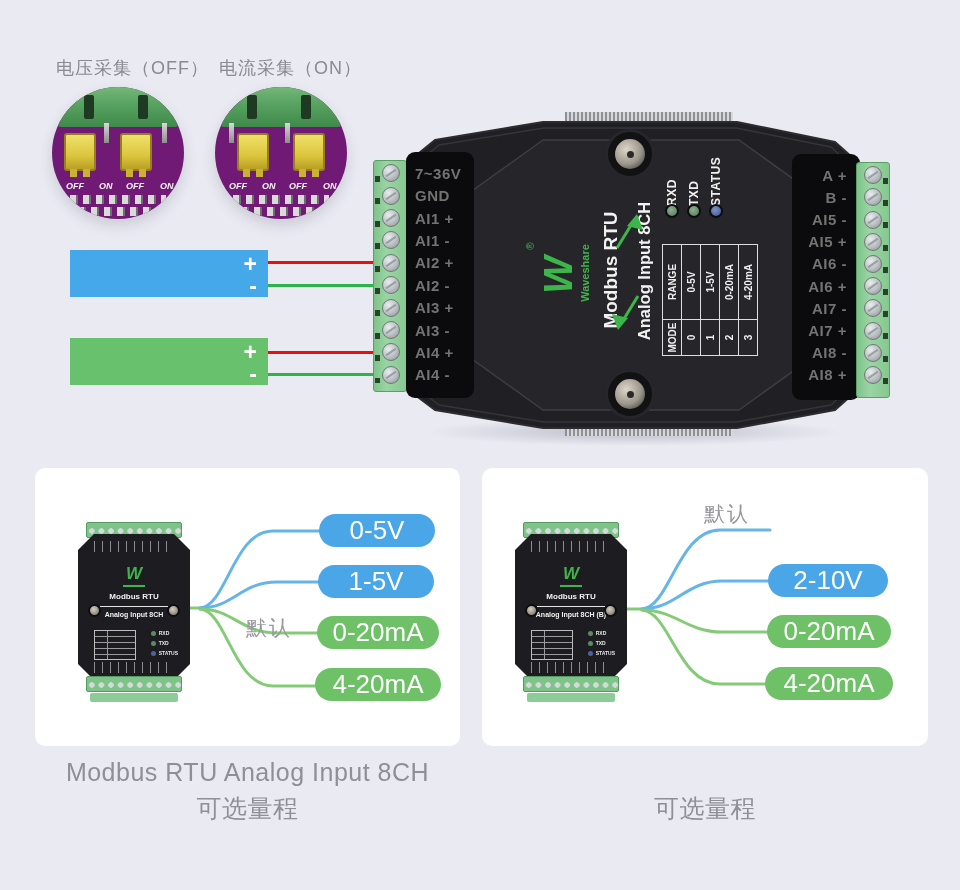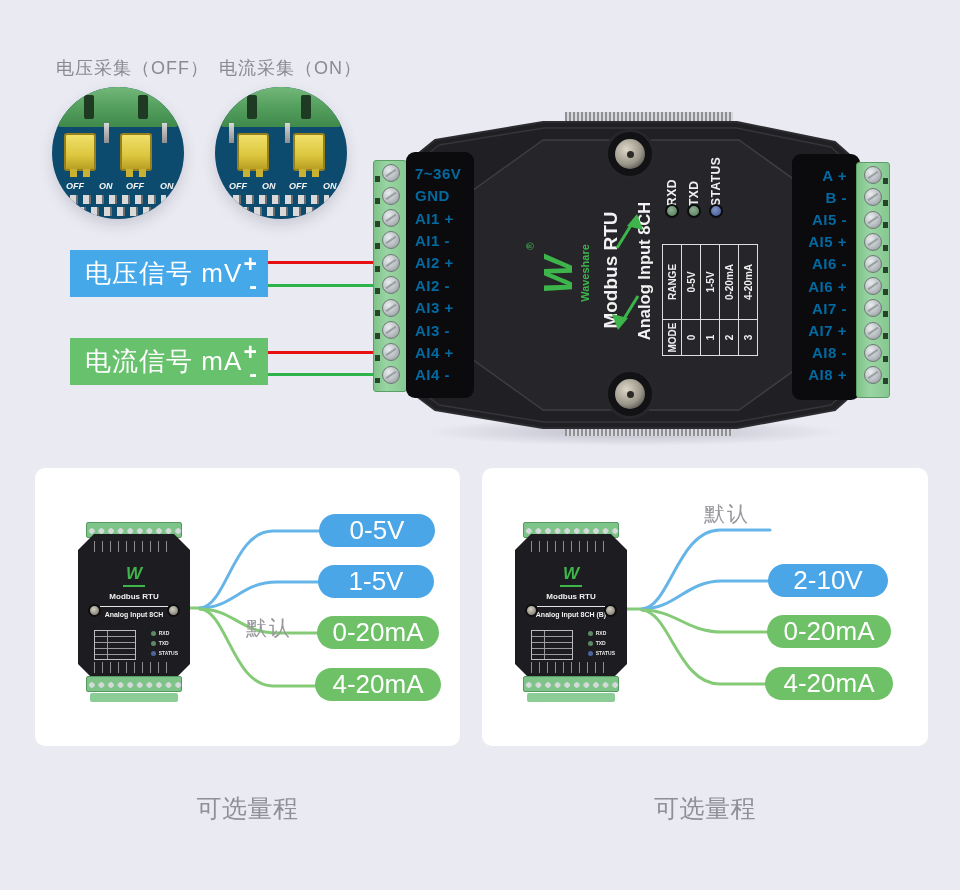--- a/index.html
+++ b/index.html
@@ -3,21 +3,21 @@
 <meta charset="utf-8">
 <style>
   * { margin:0; padding:0; box-sizing:border-box; }
   html,body { background:#eaeaf2; }
   body { font-family:"Liberation Sans","DejaVu Sans",sans-serif; }
   #app { position:relative; width:960px; height:890px; background:#eaeaf2; overflow:hidden; }
 
   
   .photo-title { position:absolute; font-size:18px; letter-spacing:1px; color:#8a8a92; white-space:nowrap; }
   .photo-circle { position:absolute; width:132px; height:132px; border-radius:50%; overflow:hidden;
-                  background:#0c4a6e; box-shadow:0 6px 14px rgba(60,60,90,.18); }
+                  background:#701a75; box-shadow:0 6px 14px rgba(60,60,90,.18); }
   .pc-green { position:absolute; left:6px; top:-6px; width:120px; height:46px; background:linear-gradient(#7cbf82,#55a05e 55%,#3f8a4b); border-radius:3px; }
   .pc-slot  { position:absolute; top:14px; width:10px; height:24px; background:#1e3a22; border-radius:2px; }
   .pc-pin   { position:absolute; width:5px; height:20px; background:linear-gradient(#d8d8d8,#8e8e8e); top:36px; }
   .jumper   { position:absolute; width:32px; height:38px; background:linear-gradient(#efe06a,#dcc63e 60%,#b99f23); border:2px solid #97801c; border-radius:3px; top:46px; }
   .jumper:before { content:""; position:absolute; left:4px; bottom:-8px; width:7px; height:8px; background:#c9b232; }
   .jumper:after  { content:""; position:absolute; right:4px; bottom:-8px; width:7px; height:8px; background:#c9b232; }
   .pc-mark { position:absolute; top:94px; font-size:9px; font-weight:bold; font-style:italic; color:#f4f4f4; }
   .smdrow { position:absolute; height:9px; background:repeating-linear-gradient(90deg,#d9d9d9 0 6px,#6e6e6e 6px 8px,rgba(0,0,0,0) 8px 13px); }
 
   
@@ -33,21 +33,21 @@
   .wire-green { background:#2cb34a; }
 
   
   .device { position:absolute; left:373px; top:118px; width:524px; height:322px; }
   .dev-shadow { position:absolute; left:50px; top:300px; width:420px; height:28px;
                 background:radial-gradient(ellipse at center, rgba(50,50,80,.25), rgba(0,0,0,0) 70%); }
   .serr { position:absolute; left:192px; width:168px; height:9px;
           background:repeating-linear-gradient(90deg,#8f8f96 0 2px,#d7d7dc 2px 4px); }
   .plate { position:absolute; width:68px; height:246px; background:#0b0b0d; border-radius:9px; }
   .tlabels { position:absolute; display:flex; flex-direction:column; }
-  .trow { flex:1; display:flex; align-items:center; color:#0369a1; font-size:15px; font-weight:bold; white-space:nowrap; letter-spacing:.5px; }
+  .trow { flex:1; display:flex; align-items:center; color:#737373; font-size:15px; font-weight:bold; white-space:nowrap; letter-spacing:.5px; }
   .tlabels.right .trow { justify-content:flex-end; }
   .gblock { position:absolute; width:34px; background:linear-gradient(90deg,#7fc289,#9ad5a4 40%,#86c790); border:1px solid #5a9f66; border-radius:3px; }
   .gblock.left:before  { content:""; position:absolute; left:1px; top:8px; bottom:8px; width:5px;
           background:repeating-linear-gradient(180deg,rgba(0,0,0,0) 0 7px,#27432c 7px 13px,rgba(0,0,0,0) 13px 22.4px); }
   .gblock.right:before { content:""; position:absolute; right:1px; top:8px; bottom:8px; width:5px;
           background:repeating-linear-gradient(180deg,rgba(0,0,0,0) 0 7px,#27432c 7px 13px,rgba(0,0,0,0) 13px 22.2px); }
   .screws { position:absolute; display:flex; flex-direction:column; }
   .screws .trow { justify-content:center; }
   .screw { width:18px; height:18px; border-radius:50%; background:radial-gradient(circle at 35% 32%,#e8ecee,#b9bfc2 55%,#878d90);
            border:1px solid #6d7a72; position:relative; }
@@ -139,26 +139,24 @@
     <div class="jumper" style="left:78px;"></div>
     <span class="pc-mark" style="left:14px;">OFF</span>
     <span class="pc-mark" style="left:47px;">ON</span>
     <span class="pc-mark" style="left:74px;">OFF</span>
     <span class="pc-mark" style="left:108px;">ON</span>
     <div class="smdrow" style="left:18px; right:18px; top:108px;"></div>
     <div class="smdrow" style="left:26px; right:26px; top:120px;"></div>
   </div>
 
   <div class="tag tag-blue" style="top:250px;">
-    <span class="tag-label">电压信号 mV</span>
     <span class="pm plus">+</span>
     <span class="pm minus">-</span>
   </div>
   <div class="tag tag-green" style="top:338px;">
-    <span class="tag-label">电流信号 mA</span>
     <span class="pm plus">+</span>
     <span class="pm minus">-</span>
   </div>
 
   <div class="wire wire-red" style="top:261px;"></div>
   <div class="wire wire-green" style="top:284px;"></div>
   <div class="wire wire-red" style="top:351px;"></div>
   <div class="wire wire-green" style="top:373px;"></div>
 
   <div class="device">
@@ -400,16 +398,17 @@
       <div class="mini-strip" style="top:154px;"></div>
       <div class="mini-strip2" style="top:171px;"></div>
     </div>
 
     <div class="default-badge" style="left:222px; top:32px;">默认</div>
     <div class="pill pill-blue" style="left:286px; top:96px;  width:120px;">2-10V</div>
     <div class="pill pill-green" style="left:285px; top:147px; width:124px;">0-20mA</div>
     <div class="pill pill-green" style="left:283px; top:199px; width:128px;">4-20mA</div>
   </div>
 
+  <div class="caption" style="left:35px; top:758px; width:425px;">Modbus RTU Analog Input 8CH</div>
   <div class="caption" style="left:35px; top:792px; width:425px;">可选量程</div>
   <div class="caption" style="left:482px; top:792px; width:446px;">可选量程</div>
 
 </div>
 
 </body></html>

